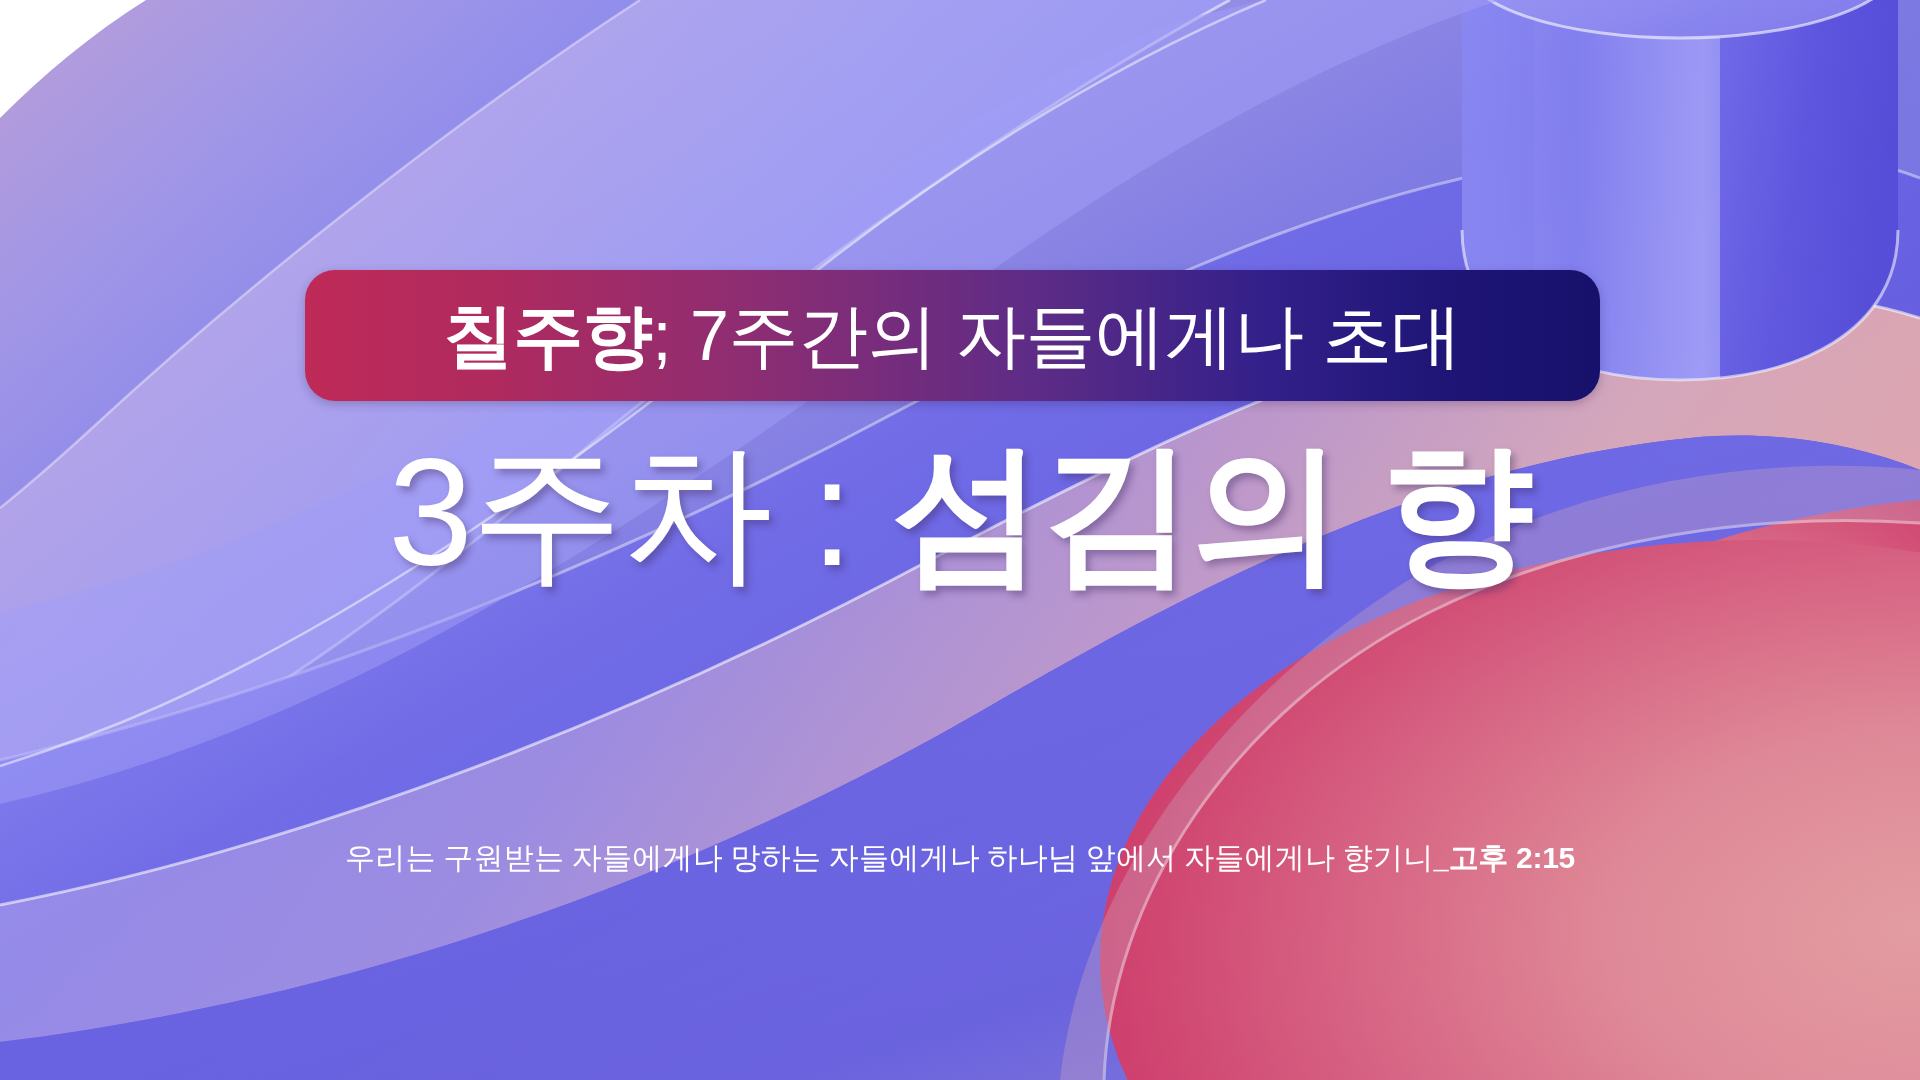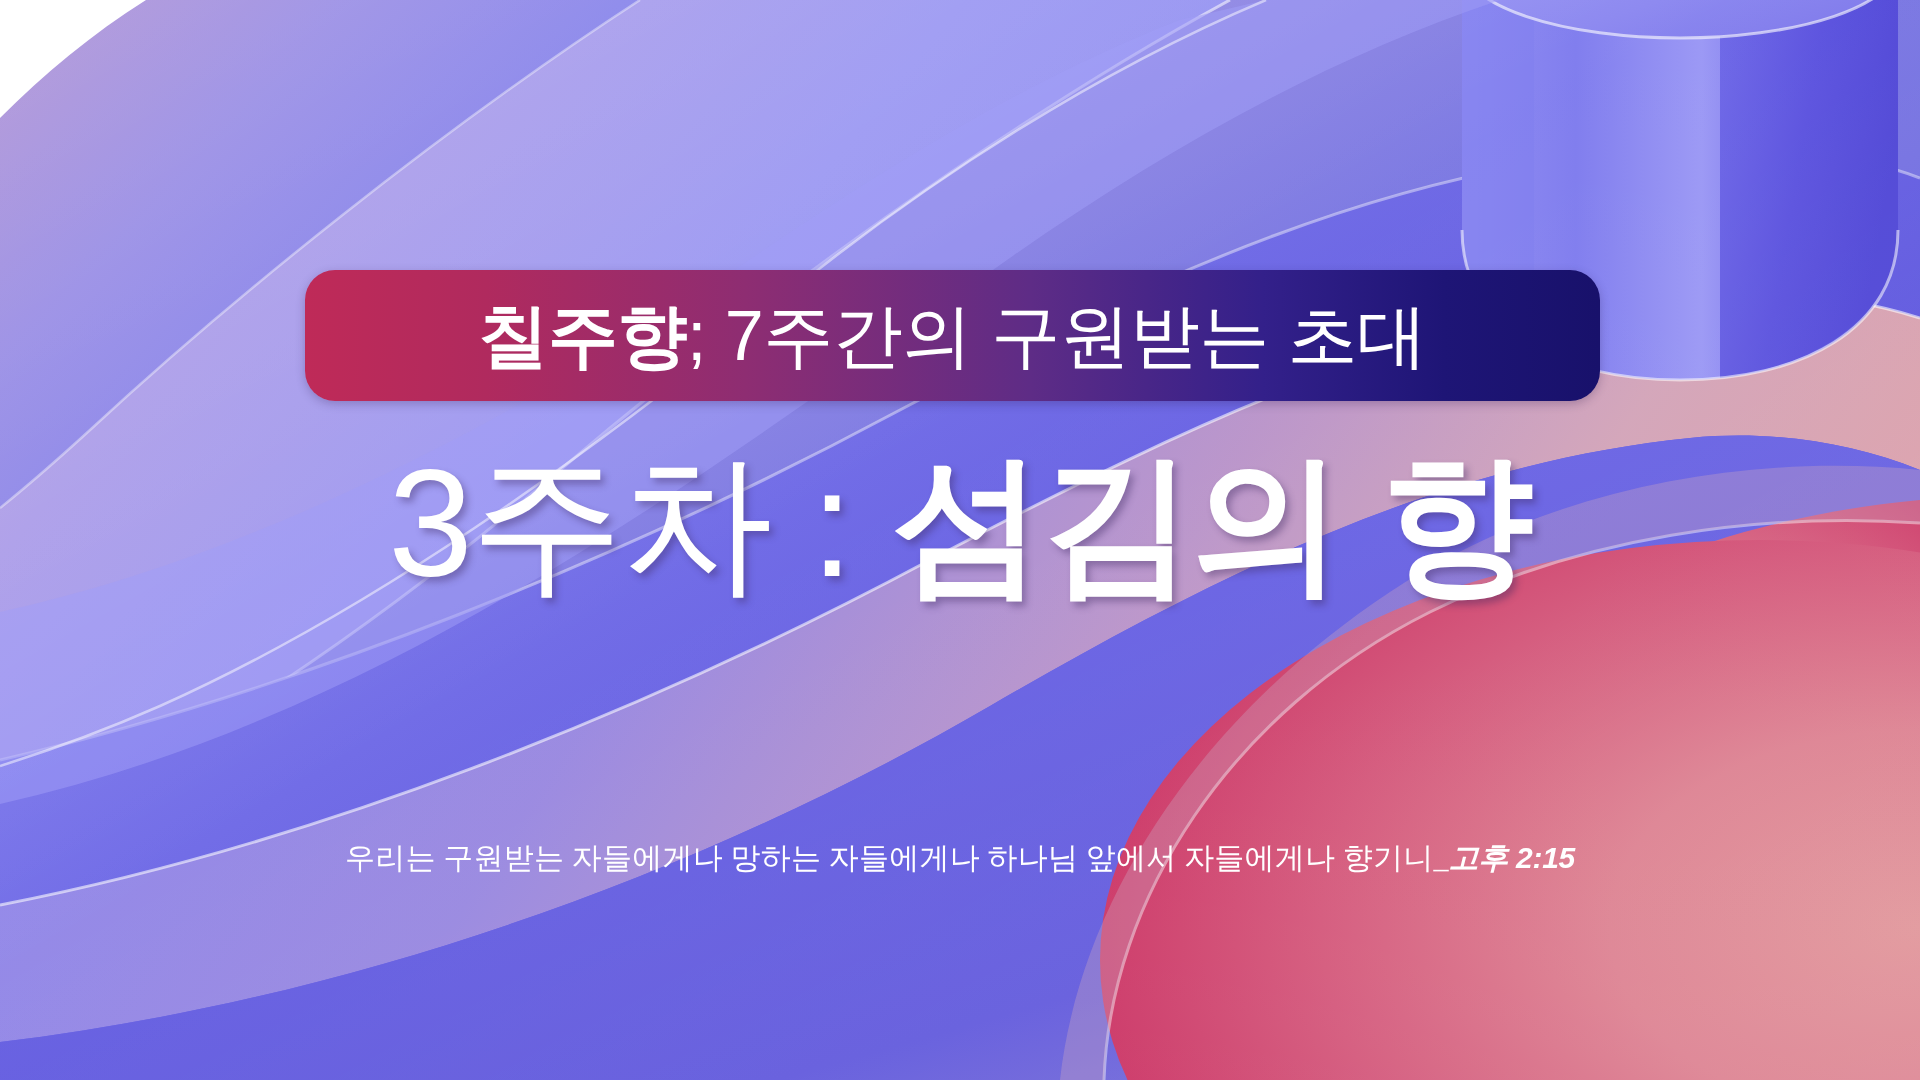--- a/index.html
+++ b/index.html
@@ -68,21 +68,20 @@
     left: 0;
     top: 430px;
     width: 1920px;
     text-align: center;
     color: #ffffff;
     font-size: 152px;
     line-height: 1.08;
     letter-spacing: -2px;
     white-space: nowrap;
     text-shadow: 4px 5px 7px rgba(60, 40, 95, 0.38);
-    margin-top: 11px;
   }
   .headline .light { font-weight: 400; }
   .headline .bold  { font-weight: 800; }
 
   
   .verse {
     position: absolute;
     left: 0;
     top: 838px;
     width: 1920px;
@@ -91,21 +90,20 @@
     font-size: 30px;
     line-height: 1.3;
     white-space: nowrap;
     font-family: "Liberation Serif", "DejaVu Serif", serif;
     letter-spacing: 0.2px;
   }
   .verse .ref {
     font-family: "Liberation Sans", "DejaVu Sans", sans-serif;
     font-weight: 700;
     letter-spacing: -0.3px;
-    font-style: italic;
   }
 </style>
 </head>
 <body>
 
 <div id="stage">
 
   <svg id="bg" viewBox="0 0 1920 1080" preserveAspectRatio="none" xmlns="http://www.w3.org/2000/svg">
     <defs>
 
@@ -285,21 +283,21 @@
 
     <path d="M1920,0 L1920,0 L1866,0 C1886,22 1906,48 1920,74 Z" fill="#ffffff" opacity="0"></path>
 
     <path d="M1380,0 L1466,0 L1466,30 C1432,48 1404,72 1382,98 Z" fill="#ffffff" opacity="0"></path>
 
     <path d="M1920,440 L1920,540 C1900,498 1880,466 1856,440 Z" fill="#ffffff" opacity="0"></path>
   </svg>
 
   <div class="pill">
     <span class="pill-text">
-      <span class="strong">칠주향</span><span>; 7주간의 구원받는 초대</span>
+      <span class="strong">칠주향</span><span>; 7주간의 자들에게나 초대</span>
     </span>
   </div>
 
   <div class="headline">
     <span class="light">3주차 : </span><span class="bold">섬김의 향</span>
   </div>
 
   <div class="verse">
     <span>우리는 구원받는 자들에게나 망하는 자들에게나 하나님 앞에서 자들에게나 향기니_</span><span class="ref">고후 2:15</span>
   </div>

